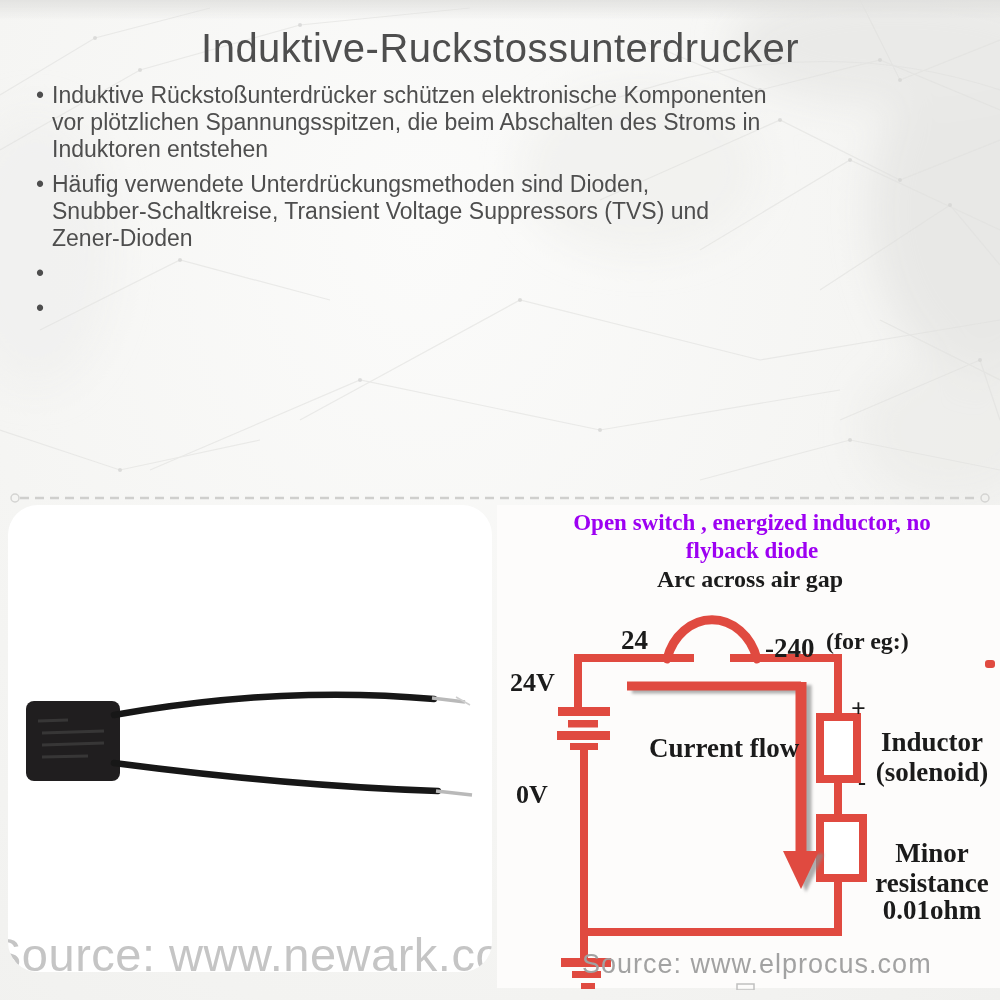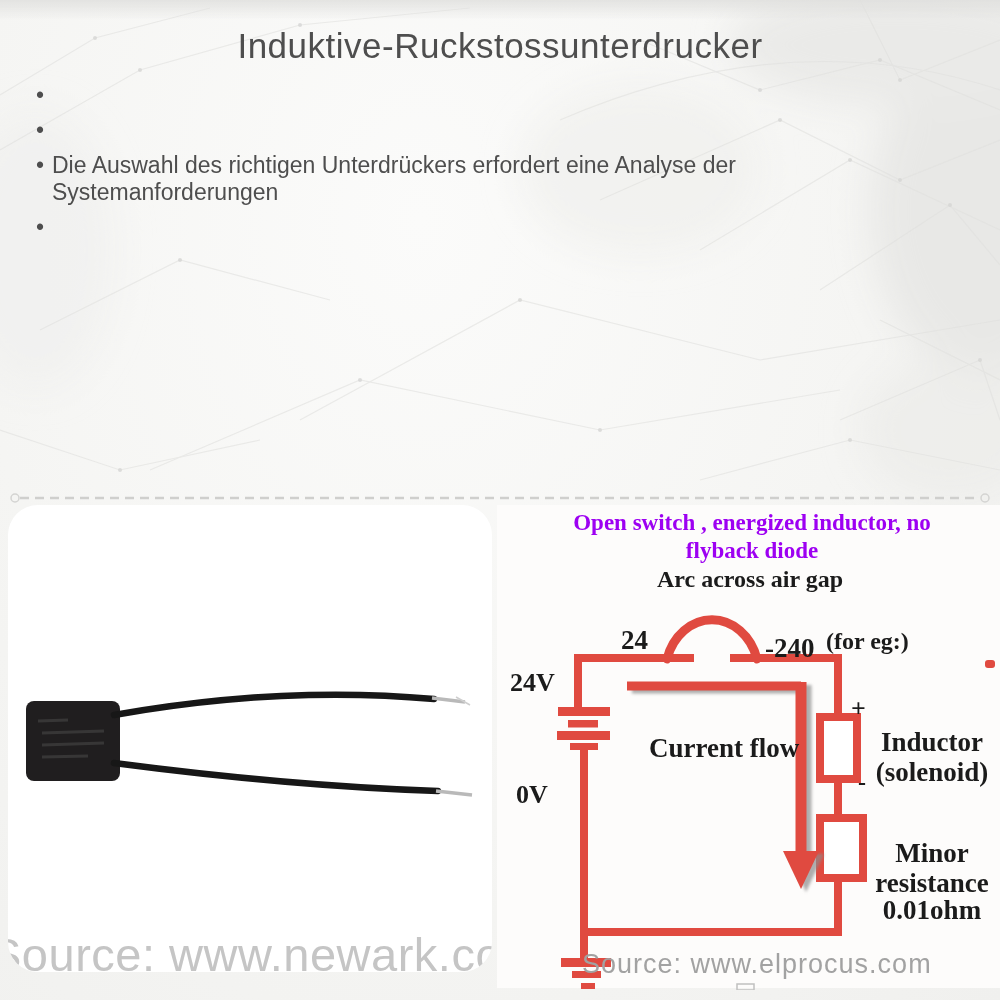--- a/index.html
+++ b/index.html
@@ -8,21 +8,21 @@
     width:1000px;height:1000px;
     overflow:hidden;
     font-family:"Liberation Sans",sans-serif;
     background:radial-gradient(ellipse at 42% 22%, #fbfbfa 0%, #f5f5f3 55%, #f0f0ee 100%);
   }
   #bg-mesh{position:absolute;left:0;top:0;z-index:0;}
   
   #title{
     position:absolute;left:0;top:26px;width:1000px;
     text-align:center;
-    font-size:35px;font-weight:500;letter-spacing:.5px;
+    font-size:40px;font-weight:500;letter-spacing:.5px;
     color:var(--text-dark,#4e4e4e);
     z-index:2;
   }
   
   #bullets{
     position:absolute;left:36px;top:82px;width:836px;z-index:2;
   }
   .bullet{
     display:flex;align-items:flex-start;
     margin-bottom:8px;
@@ -120,28 +120,32 @@
       <circle cx="850" cy="440" r="2"></circle>
         <circle cx="900" cy="80" r="2"></circle>
     </g>
   </svg>
 
   <div id="title">Induktive-Ruckstossunterdrucker</div>
 
   <div id="bullets">
     <div class="bullet">
       <span class="dot">•</span>
-    </div>
-    <div class="bullet">
-      <span class="dot">•</span>
-    </div>
-    <div class="bullet">
-      <span class="dot">•</span>
-      <span class="btext">Die Auswahl des richtigen Unterdrückers erfordert eine Analyse der
-Systemanforderungen</span>
+      <span class="btext">Induktive Rückstoßunterdrücker schützen elektronische Komponenten
+vor plötzlichen Spannungsspitzen, die beim Abschalten des Stroms in
+Induktoren entstehen</span>
+    </div>
+    <div class="bullet">
+      <span class="dot">•</span>
+      <span class="btext">Häufig verwendete Unterdrückungsmethoden sind Dioden,
+Snubber-Schaltkreise, Transient Voltage Suppressors (TVS) und
+Zener-Dioden</span>
+    </div>
+    <div class="bullet">
+      <span class="dot">•</span>
     </div>
     <div class="bullet">
       <span class="dot">•</span>
     </div>
   </div>
 
   <svg id="divider" width="1000" height="16" viewBox="0 0 1000 16">
     <line x1="20" y1="8" x2="980" y2="8" stroke="#cfcfcd" stroke-width="2.5" stroke-dasharray="9 6"></line>
     <circle cx="15" cy="8" r="4" fill="none" stroke="#d4d4d2" stroke-width="1.5"></circle>
     <circle cx="985" cy="8" r="4" fill="none" stroke="#d4d4d2" stroke-width="1.5"></circle>

